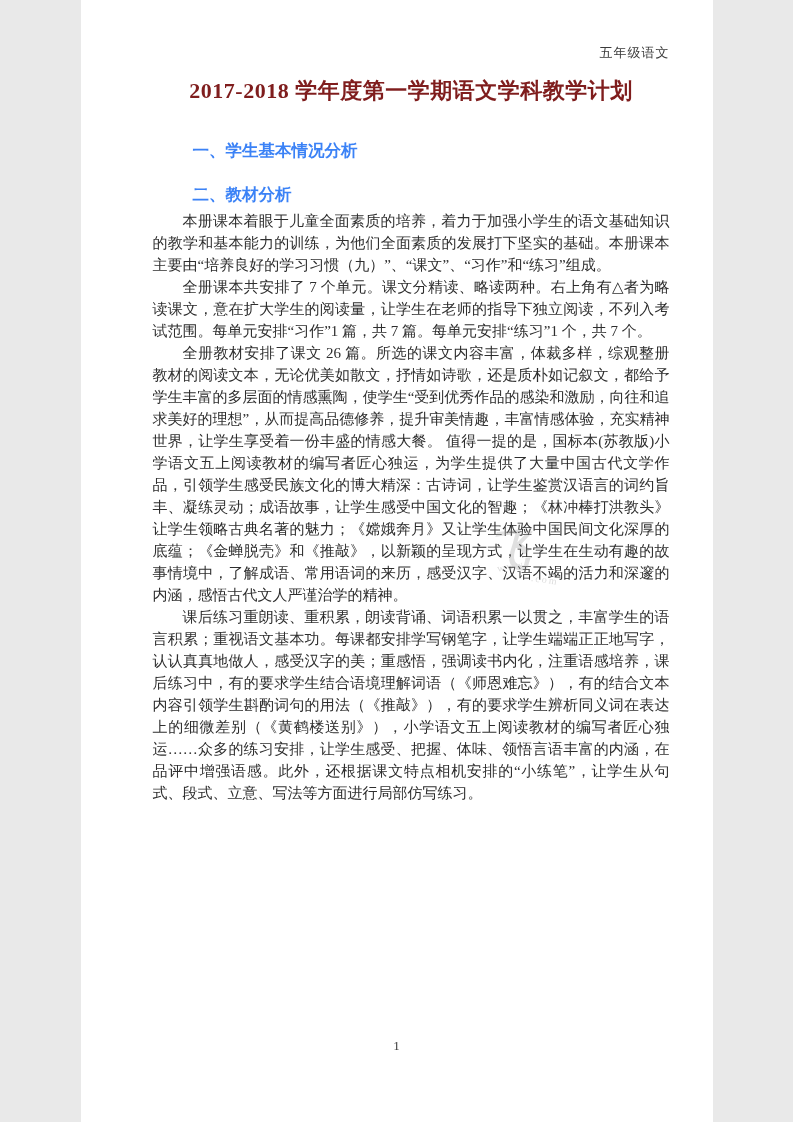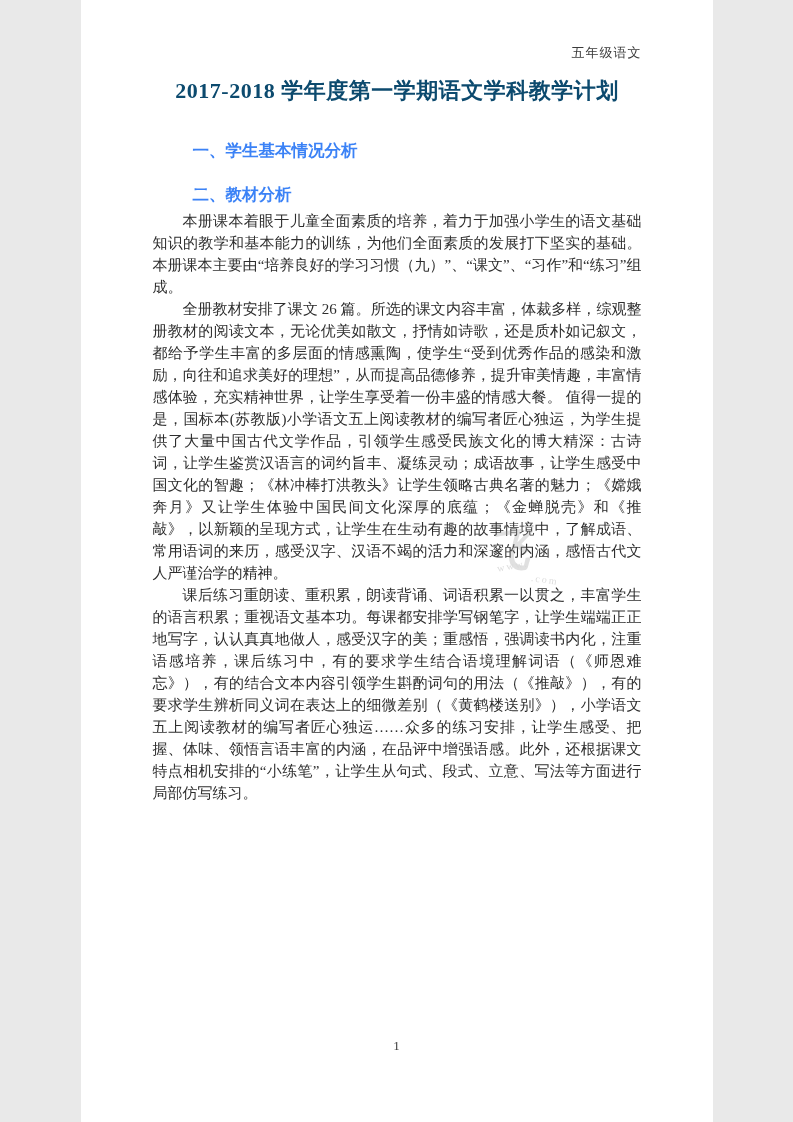--- a/index.html
+++ b/index.html
@@ -10,35 +10,35 @@
   }
   .page {
     position: relative;
     width: 632px;
     height: 1122px;
     margin: 0 auto;
     background: #ffffff;
     color: #2e2e2e;
     overflow: hidden;
     box-sizing: border-box;
-    padding: 44px 71px 0 72px;
+    padding: 44px 43px 0 72px;
   }
   .header-right {
     text-align: right;
     font-size: 13px;
     color: #3a3a3a;
     letter-spacing: 1px;
     height: 18px;
   }
   .doc-title {
     margin: 14px 0 0 0;
     text-align: center;
     font-size: 22px;
     font-weight: bold;
-    color: #0c4a6e;
+    color: #7f1d1d;
     font-family: "Liberation Serif", "DejaVu Serif", serif;
     letter-spacing: 0.5px;
   }
   .section-heading {
     margin: 22px 0 4px 0;
     padding-left: 40px;
     font-size: 16.5px;
     font-weight: bold;
     color: #3b82f6;
   }
@@ -109,20 +109,21 @@
 
   <h1 class="doc-title">2017-2018 学年度第一学期语文学科教学计划</h1>
 
   <div>
     <h2 class="section-heading first">一、学生基本情况分析</h2>
   </div>
 
   <div>
     <h2 class="section-heading">二、教材分析</h2>
     <p class="body-par">本册课本着眼于儿童全面素质的培养，着力于加强小学生的语文基础知识的教学和基本能力的训练，为他们全面素质的发展打下坚实的基础。本册课本主要由“培养良好的学习习惯（九）”、“课文”、“习作”和“练习”组成。</p>
+    <p class="body-par">全册课本共安排了 7 个单元。课文分精读、略读两种。右上角有△者为略读课文，意在扩大学生的阅读量，让学生在老师的指导下独立阅读，不列入考试范围。每单元安排“习作”1 篇，共 7 篇。每单元安排“练习”1 个，共 7 个。</p>
     <p class="body-par">全册教材安排了课文 26 篇。所选的课文内容丰富，体裁多样，综观整册教材的阅读文本，无论优美如散文，抒情如诗歌，还是质朴如记叙文，都给予学生丰富的多层面的情感熏陶，使学生“受到优秀作品的感染和激励，向往和追求美好的理想”，从而提高品德修养，提升审美情趣，丰富情感体验，充实精神世界，让学生享受着一份丰盛的情感大餐。 值得一提的是，国标本(苏教版)小学语文五上阅读教材的编写者匠心独运，为学生提供了大量中国古代文学作品，引领学生感受民族文化的博大精深：古诗词，让学生鉴赏汉语言的词约旨丰、凝练灵动；成语故事，让学生感受中国文化的智趣；《林冲棒打洪教头》让学生领略古典名著的魅力；《嫦娥奔月》又让学生体验中国民间文化深厚的底蕴；《金蝉脱壳》和《推敲》，以新颖的呈现方式，让学生在生动有趣的故事情境中，了解成语、常用语词的来历，感受汉字、汉语不竭的活力和深邃的内涵，感悟古代文人严谨治学的精神。</p>
     <p class="body-par">课后练习重朗读、重积累，朗读背诵、词语积累一以贯之，丰富学生的语言积累；重视语文基本功。每课都安排学写钢笔字，让学生端端正正地写字，认认真真地做人，感受汉字的美；重感悟，强调读书内化，注重语感培养，课后练习中，有的要求学生结合语境理解词语（《师恩难忘》），有的结合文本内容引领学生斟酌词句的用法（《推敲》），有的要求学生辨析同义词在表达上的细微差别（《黄鹤楼送别》），小学语文五上阅读教材的编写者匠心独运……众多的练习安排，让学生感受、把握、体味、领悟言语丰富的内涵，在品评中增强语感。此外，还根据课文特点相机安排的“小练笔”，让学生从句式、段式、立意、写法等方面进行局部仿写练习。</p>
   </div>
 
   <div class="watermark">
     <span class="swirl">飞</span>
     <span class="wm-top">www.</span>
     <span class="wm-bottom">.com</span>
   </div>
 

